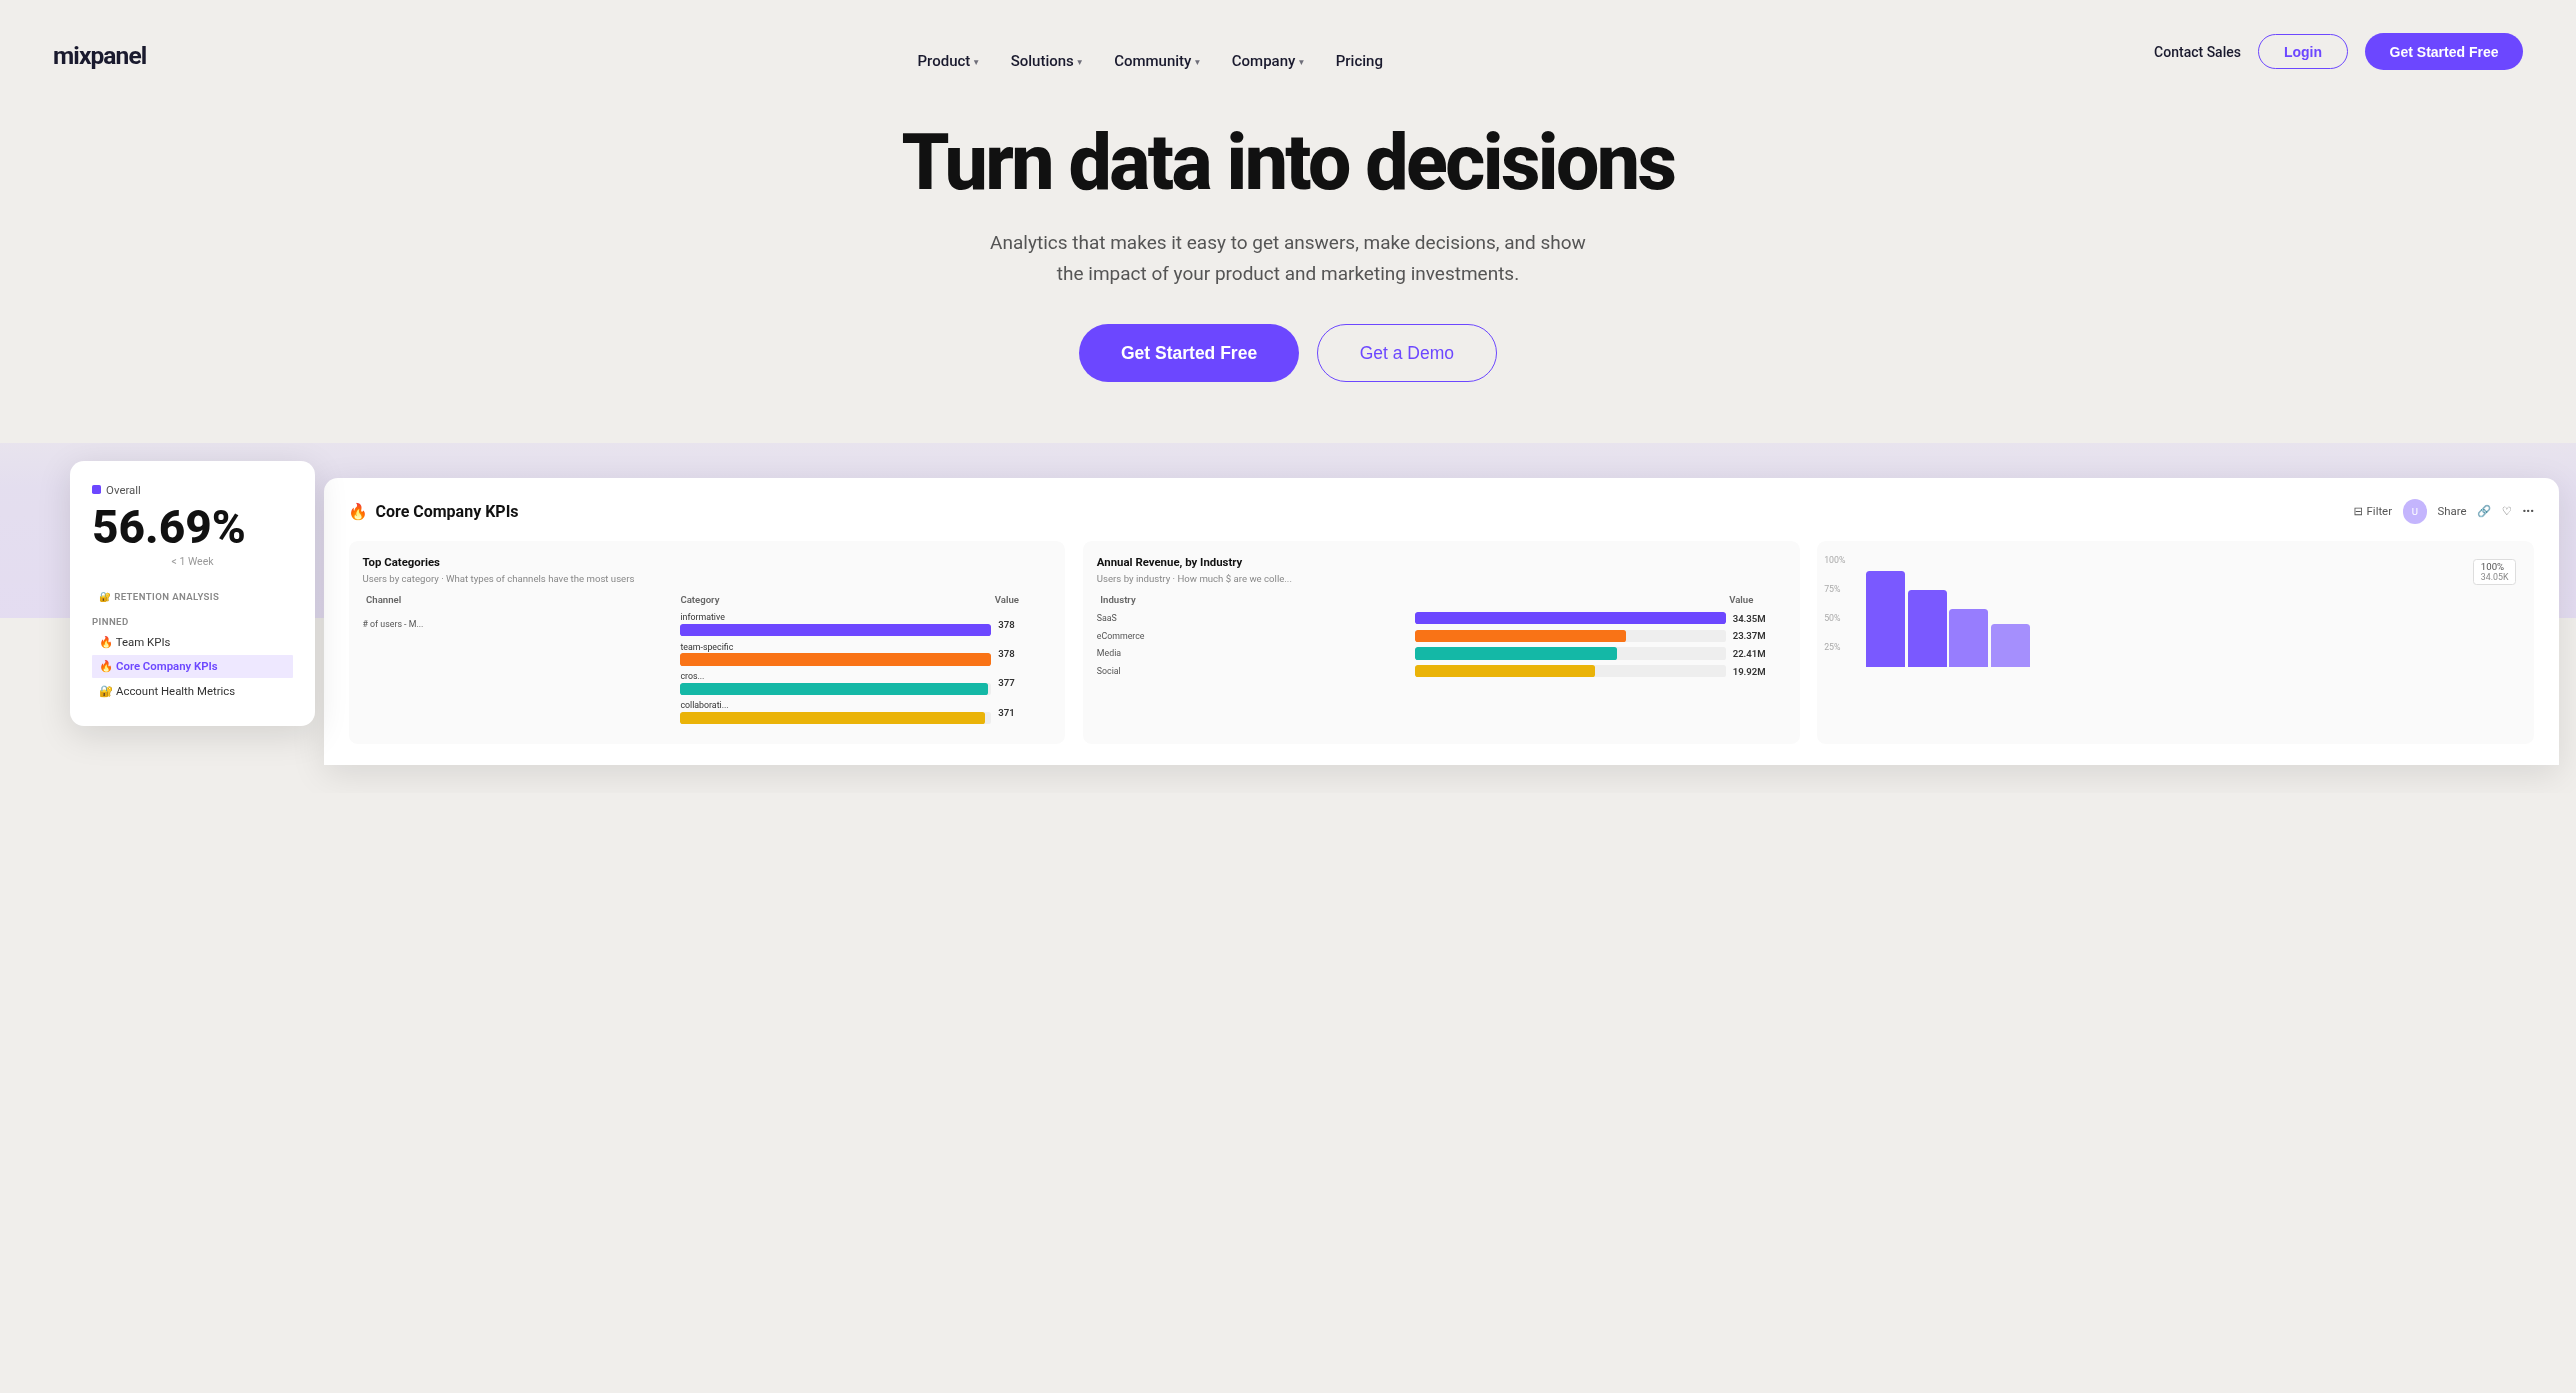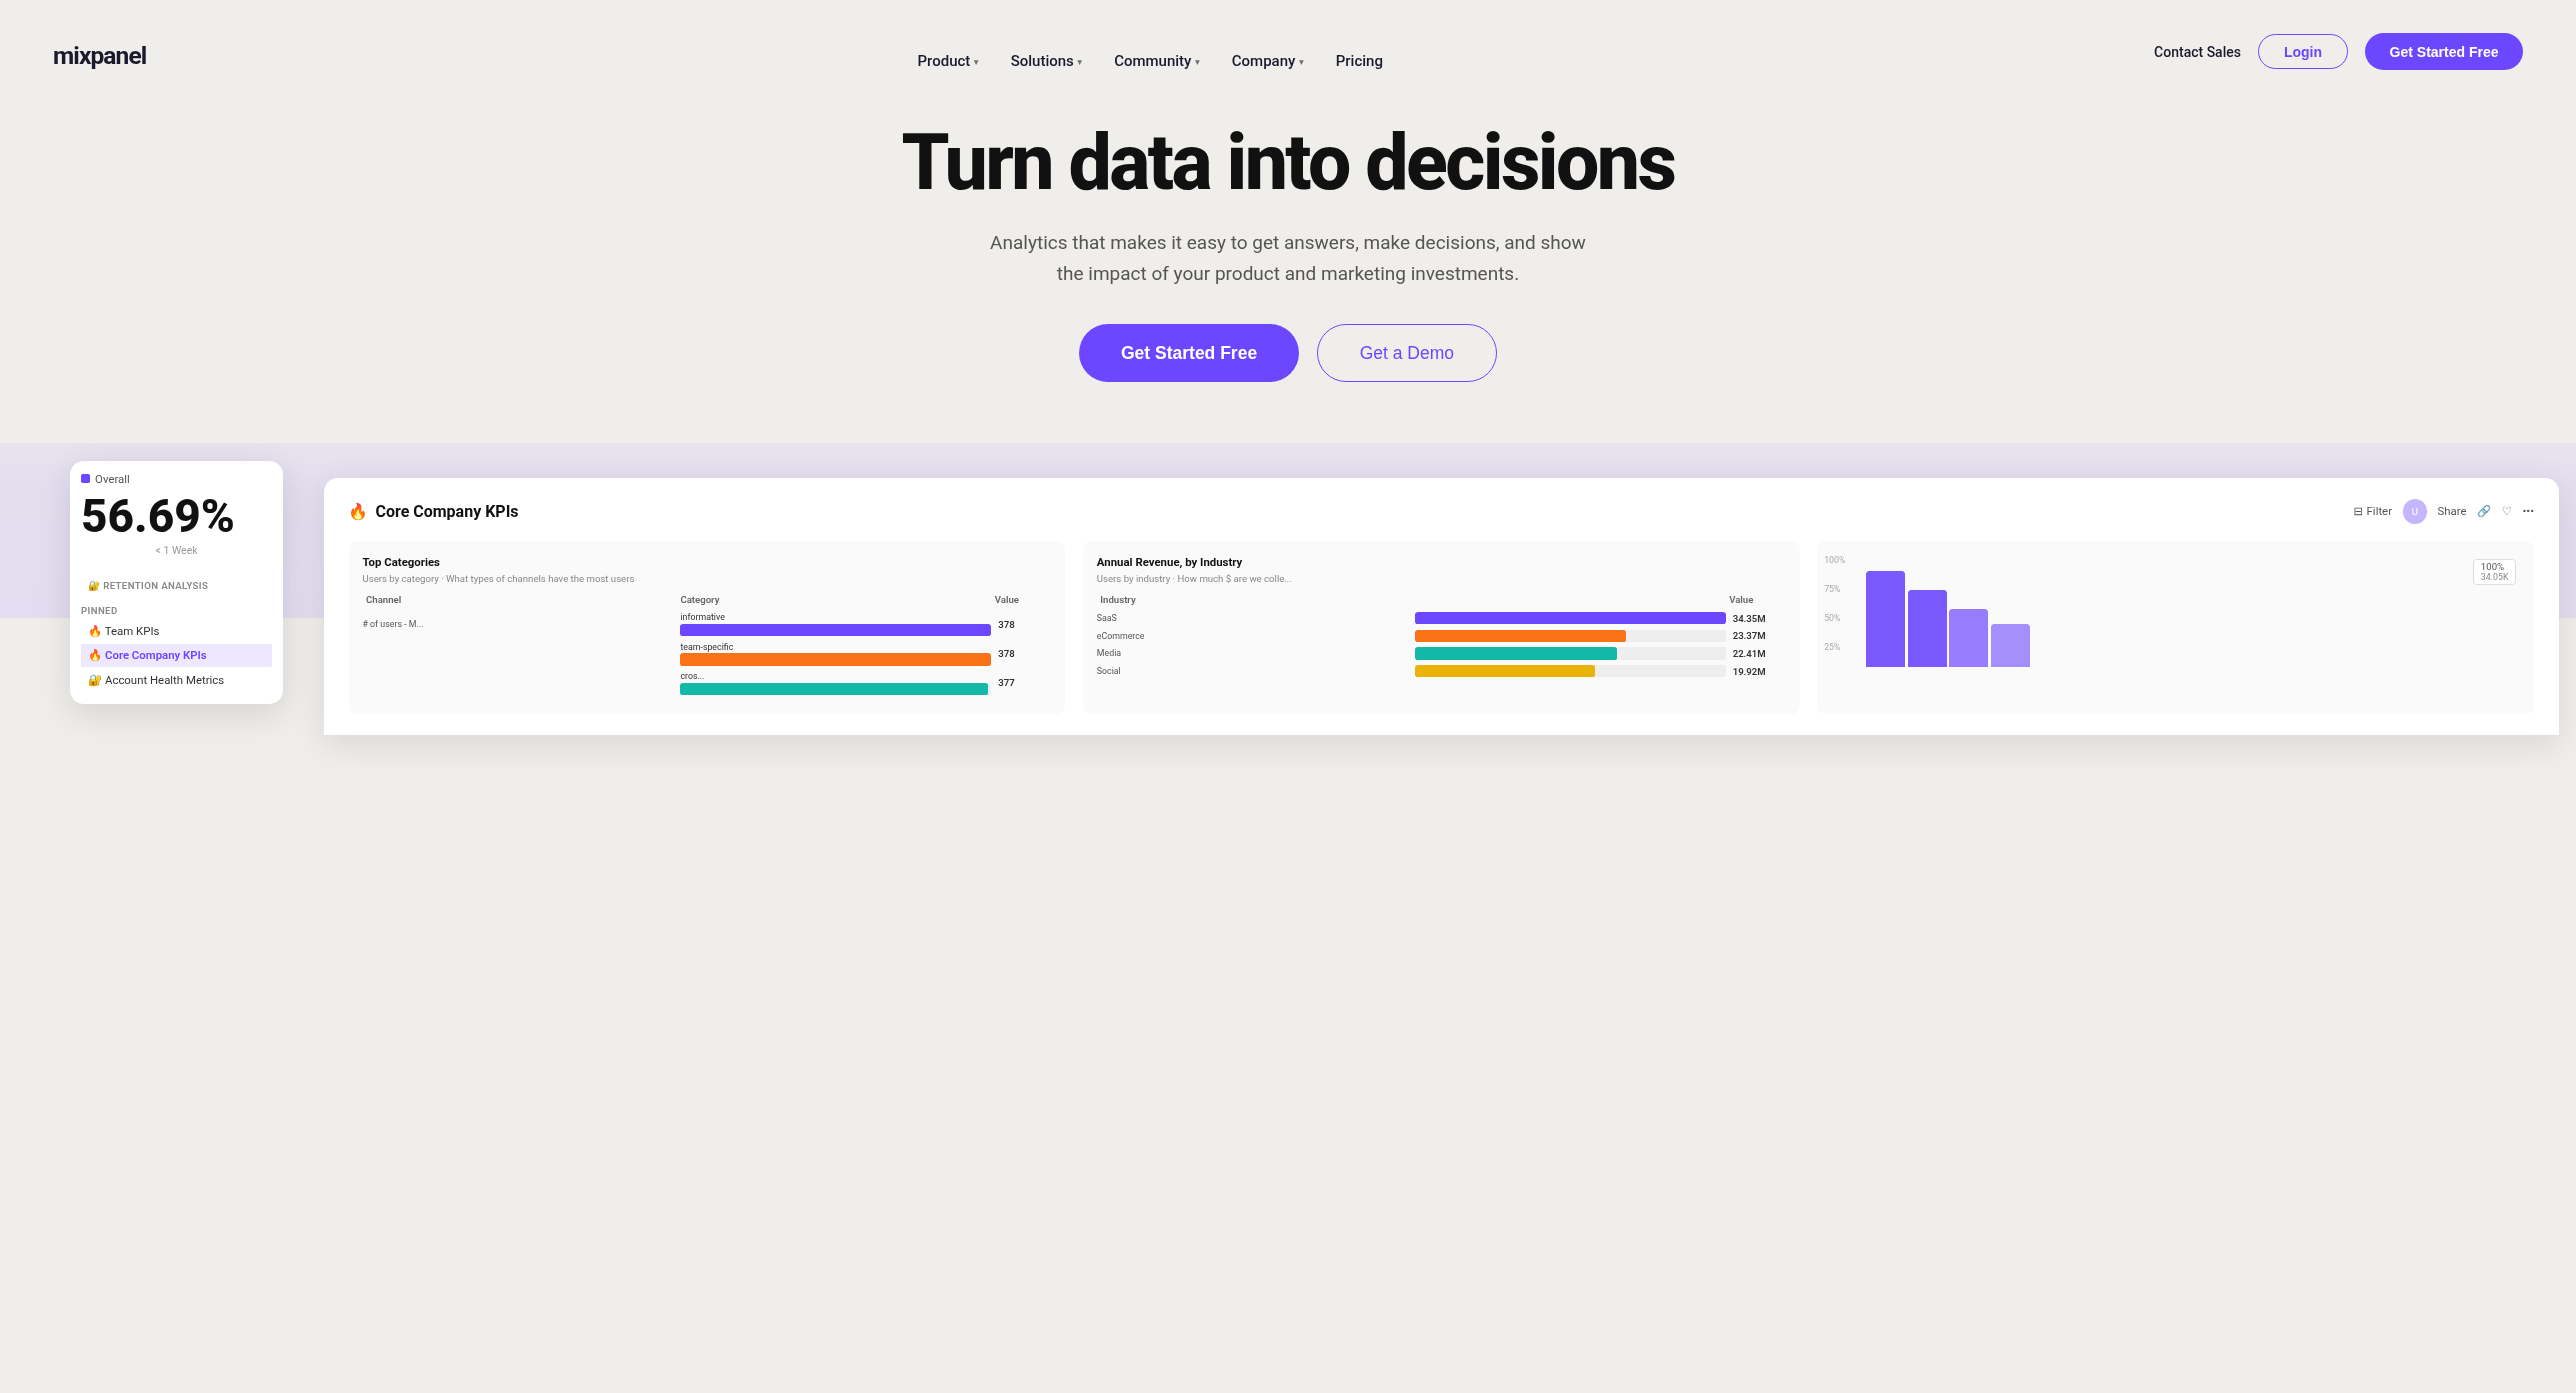--- a/index.html
+++ b/index.html
@@ -162,25 +162,25 @@
       background: linear-gradient(180deg, transparent 0%, rgba(180, 160, 255, 0.2) 50%, rgba(200, 180, 255, 0.3) 100%);
       z-index: 1;
       pointer-events: none;
     }
 
     
     .float-card {
       position: absolute;
       left: 70px;
       top: 17.5px;
-      width: 213px;
+      width: 245px;
       background: #fff;
       border-radius: 14px;
       box-shadow: 0 8.8px 35px rgba(0,0,0,0.12);
-      padding: 11px;
+      padding: 22px;
       z-index: 5;
     }
 
     .float-card .overall-label {
       display: flex;
       align-items: center;
       gap: 5.3px;
       font-size: 11.4px;
       color: #555;
       margin-bottom: 7px;
@@ -486,20 +486,30 @@
         <div class="chart-row">
           <span style="font-size:8.8px;color:#555;"></span>
           <div>
             <div style="font-size:8.8px;color:#333;margin-bottom:1.8px;">cros...</div>
             <div class="bar-container">
                 <div class="bar bar-teal" style="width:99%"></div>
               </div>
           </div>
           <span class="bar-val">377</span>
         </div>
+        <div class="chart-row">
+          <span style="font-size:8.8px;color:#555;"></span>
+          <div>
+            <div style="font-size:8.8px;color:#333;margin-bottom:1.8px;">collaborati...</div>
+            <div class="bar-container">
+                <div class="bar bar-yellow" style="width:98%"></div>
+              </div>
+          </div>
+          <span class="bar-val">371</span>
+        </div>
       </div>
 
       <div class="chart-panel">
         <h3>Annual Revenue, by Industry</h3>
         <div class="subtitle">Users by industry · How much $ are we colle...</div>
         <div class="chart-table-header">
           <span>Industry</span>
           <span></span>
           <span>Value</span>
         </div>

